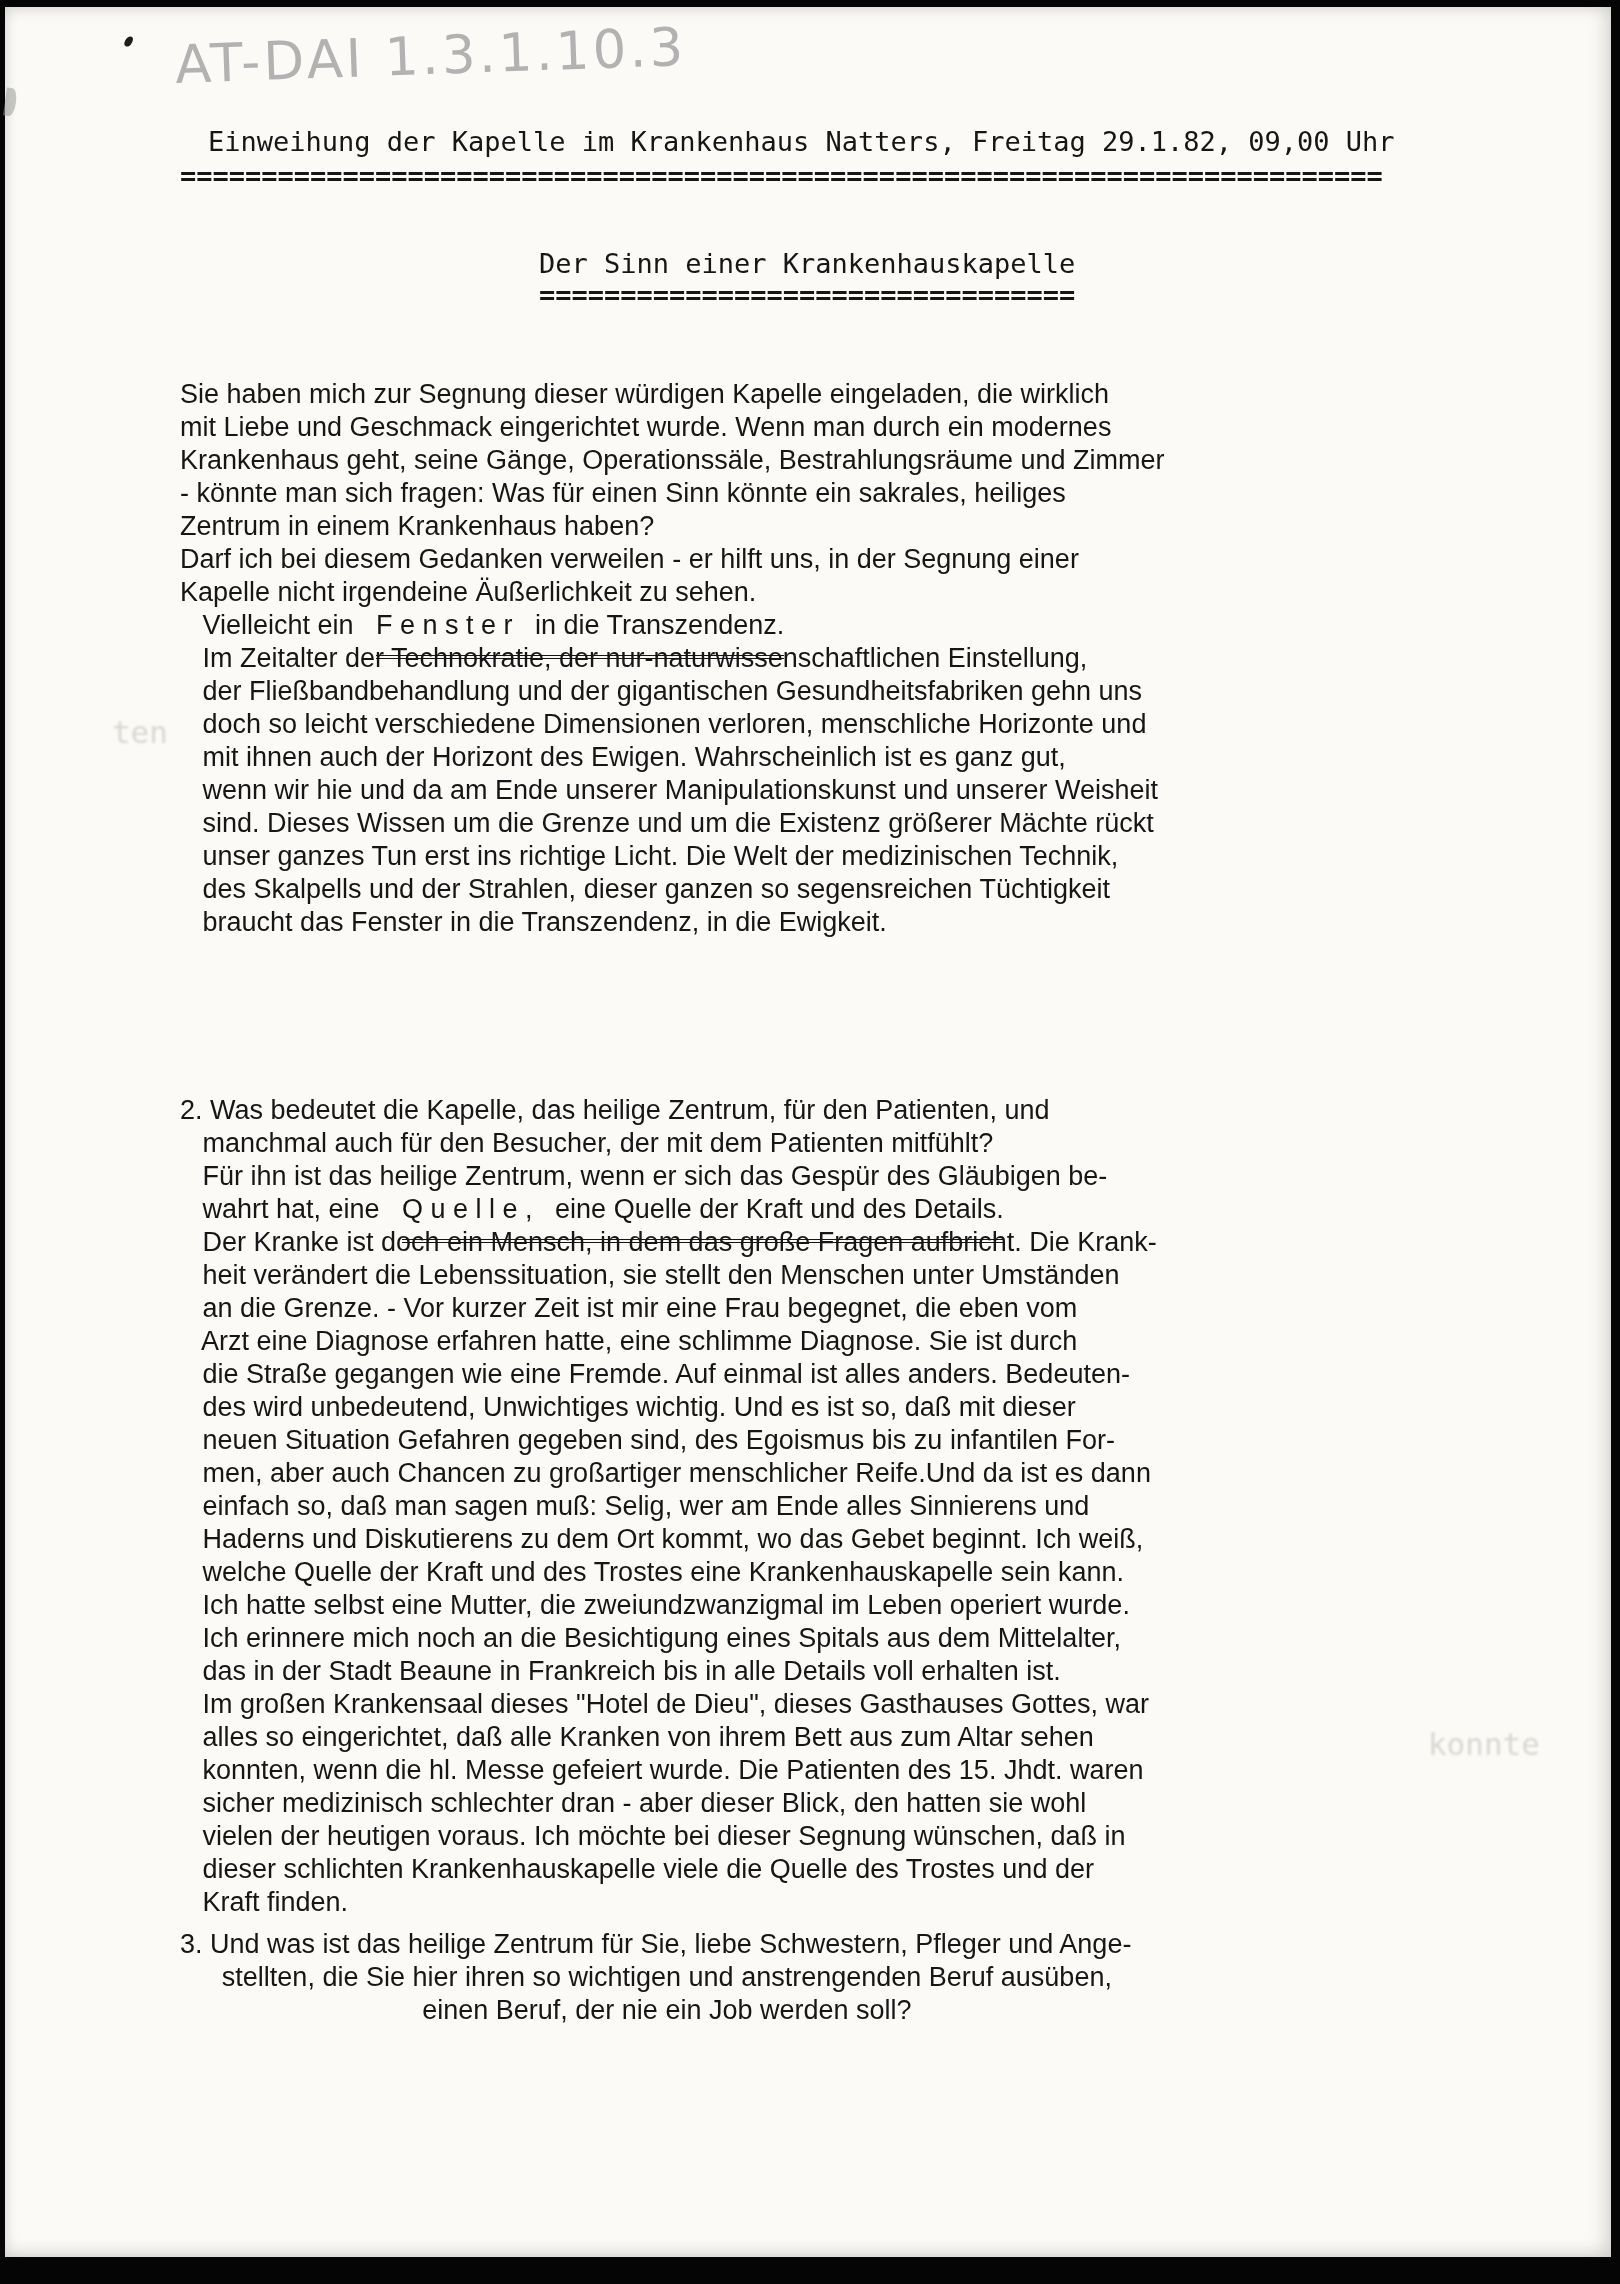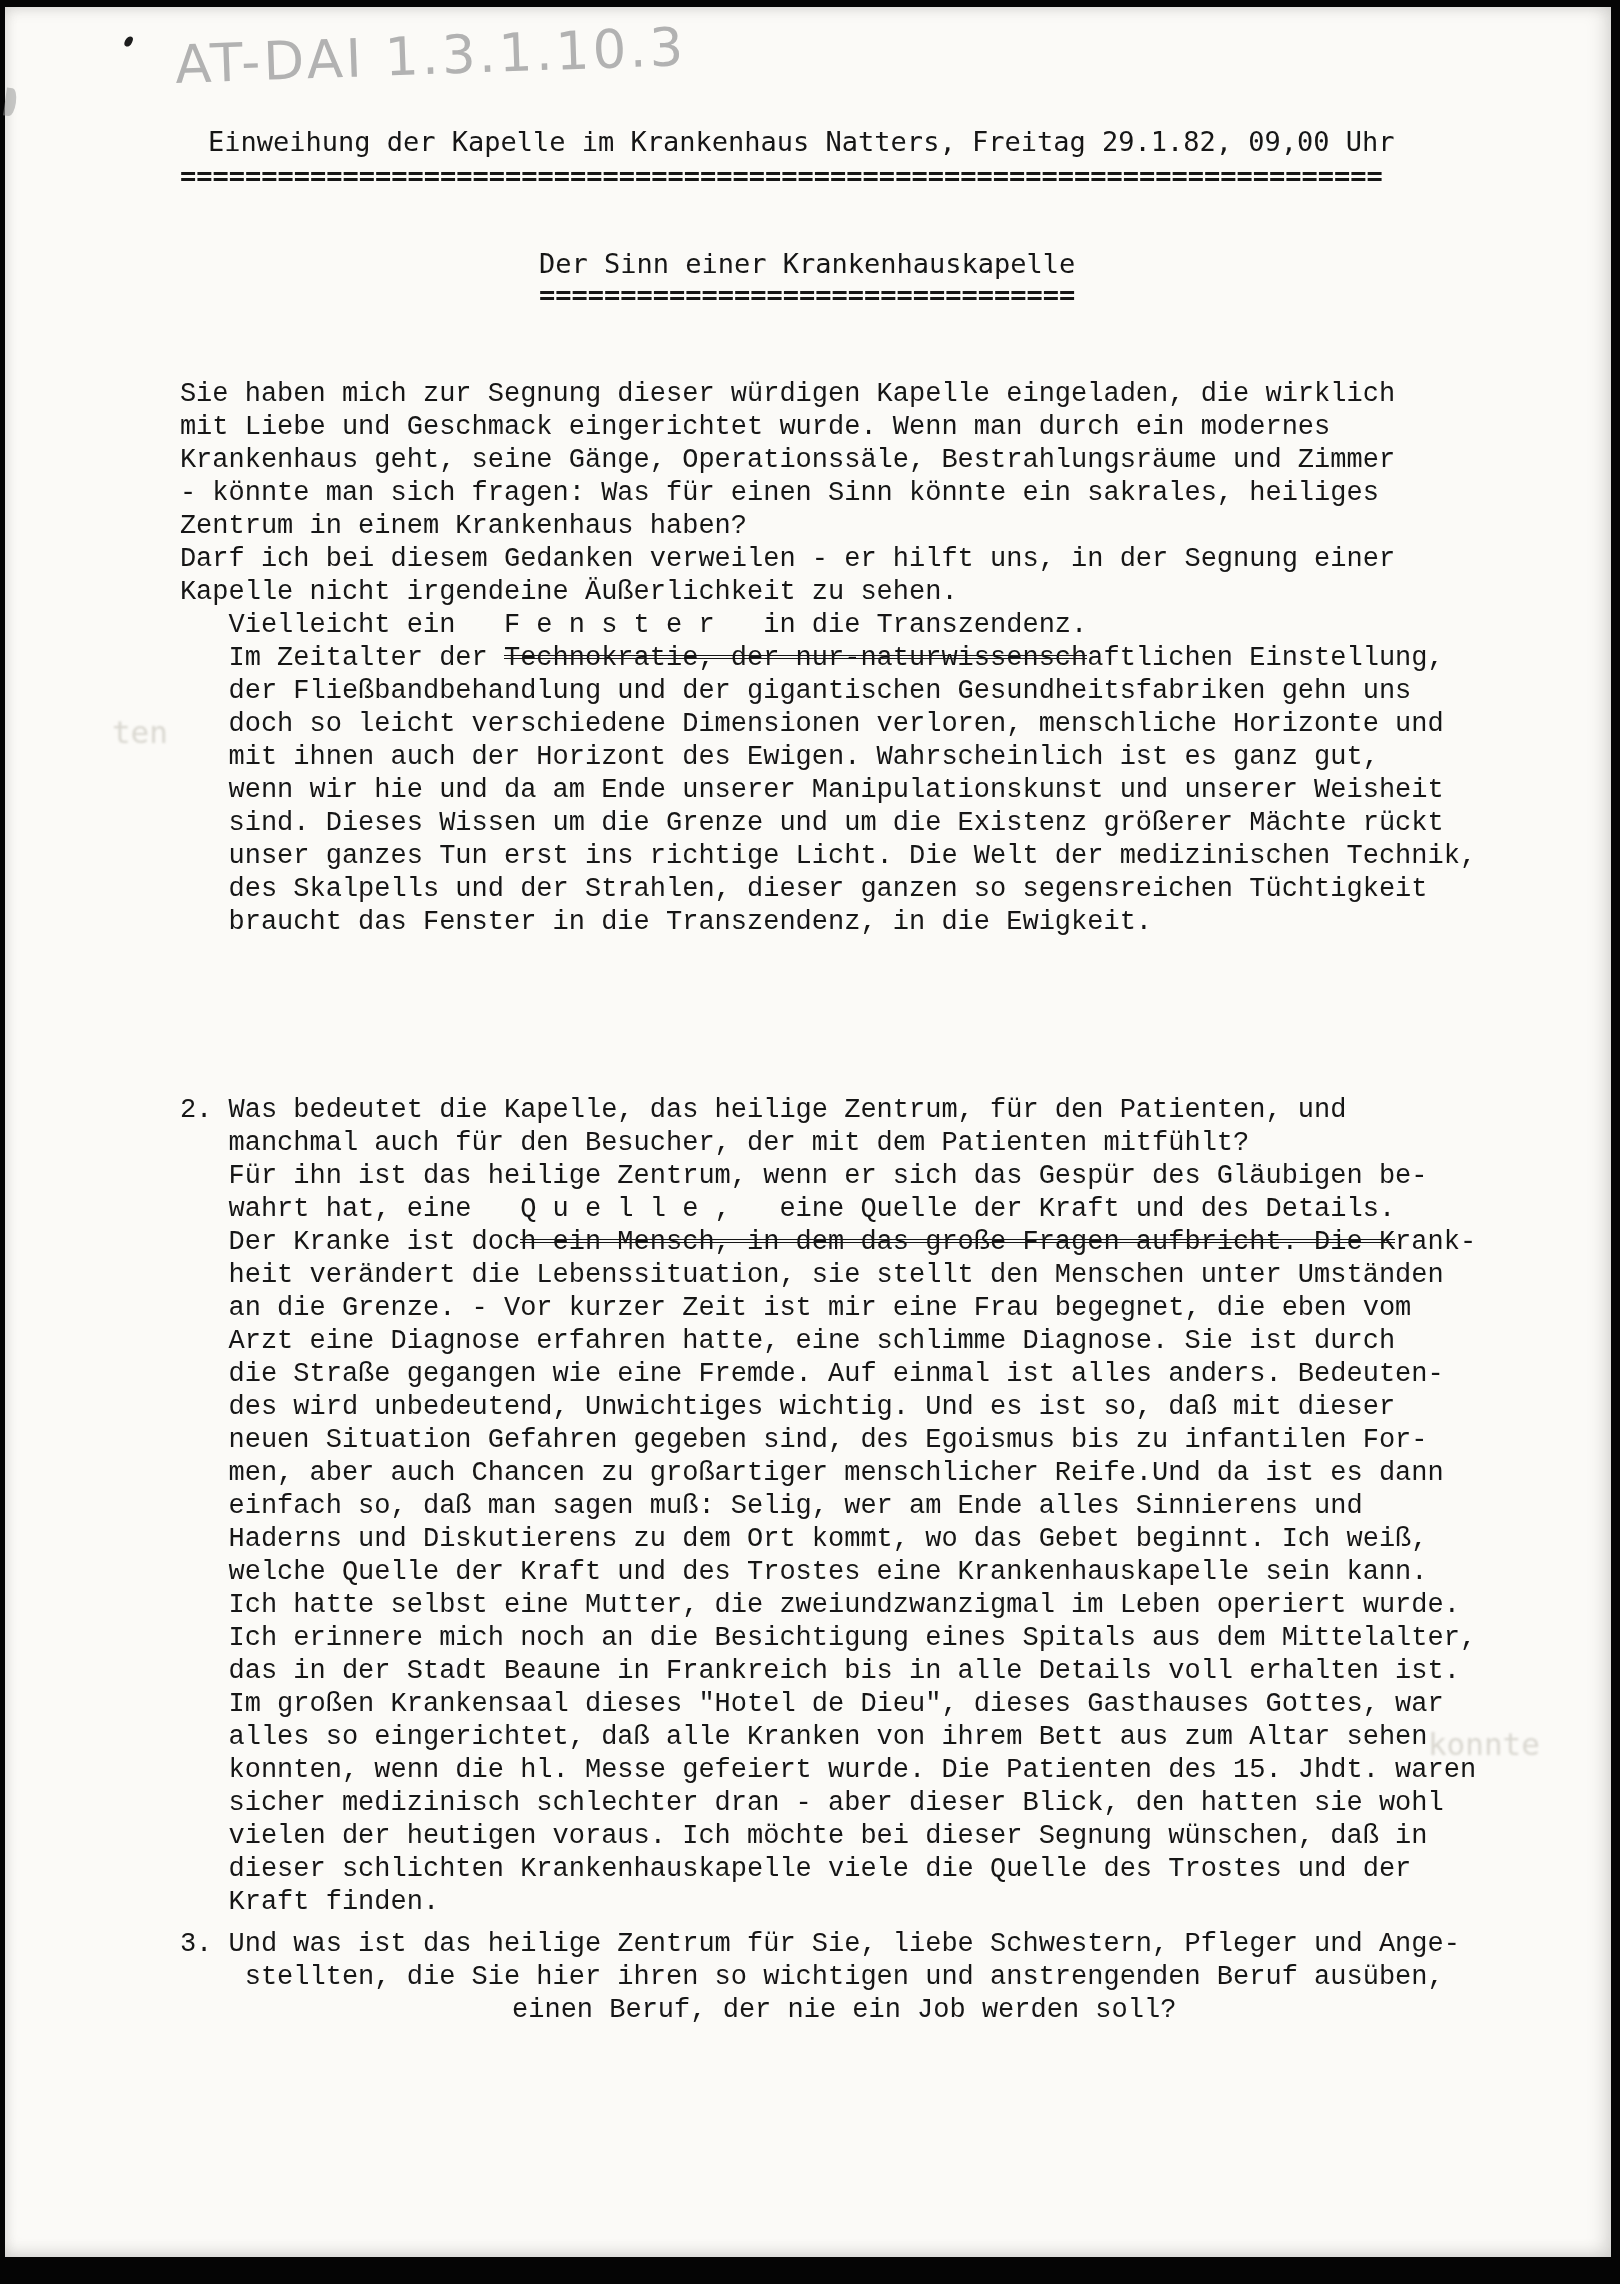--- a/index.html
+++ b/index.html
@@ -4,21 +4,21 @@
 <style>
   html,body{margin:0;padding:0;background:#000;}
   .stage{position:relative;width:1620px;height:2284px;background:#050505;overflow:hidden;
          font-family:"DejaVu Sans Mono", monospace;}
   .scan{position:absolute;left:4.9px;top:6.5px;width:1606px;height:2250px;background:#fbfaf7;
         box-shadow:inset -8px 0 18px rgba(0,0,0,.10), inset 0 -6.5px 14.6px rgba(0,0,0,.07),
                    inset 3.2px 3.2px 11.3px rgba(0,0,0,.05);}
   .tw{position:absolute;margin:0;white-space:pre;font-family:"DejaVu Sans Mono", monospace;
       font-size:27px;line-height:33px;color:#161616;letter-spacing:0;}
   .block{position:absolute;left:175px;}
-  .block pre{margin:0;white-space:pre;font-family:Liberation Mono, monospace;
+  .block pre{margin:0;white-space:pre;font-family:Liberation Sans, sans-serif;
              font-size:27px;line-height:33px;color:#161616;}
   .bold{font-weight:bold;}
   .u{border-bottom:4px double #151515;padding-bottom:15px;}
   .handwriting{position:absolute;left:170px;top:18px;font-family:"DejaVu Sans", sans-serif;
                font-size:53px;color:#a6a6a6;letter-spacing:3.2px;transform:rotate(-2deg);
                opacity:.85;font-weight:normal;}
   .ink-dot{position:absolute;left:120px;top:29px;width:7.3px;height:11.3px;background:#1d1d1d;
            border-radius:60% 40% 55% 45%;transform:rotate(24deg);}
   .edge-smudge{position:absolute;left:0px;top:81px;width:10.5px;height:27.5px;background:#9a9a9a;
                border-radius:0 60% 60% 0;opacity:.55;transform:rotate(8deg);}

